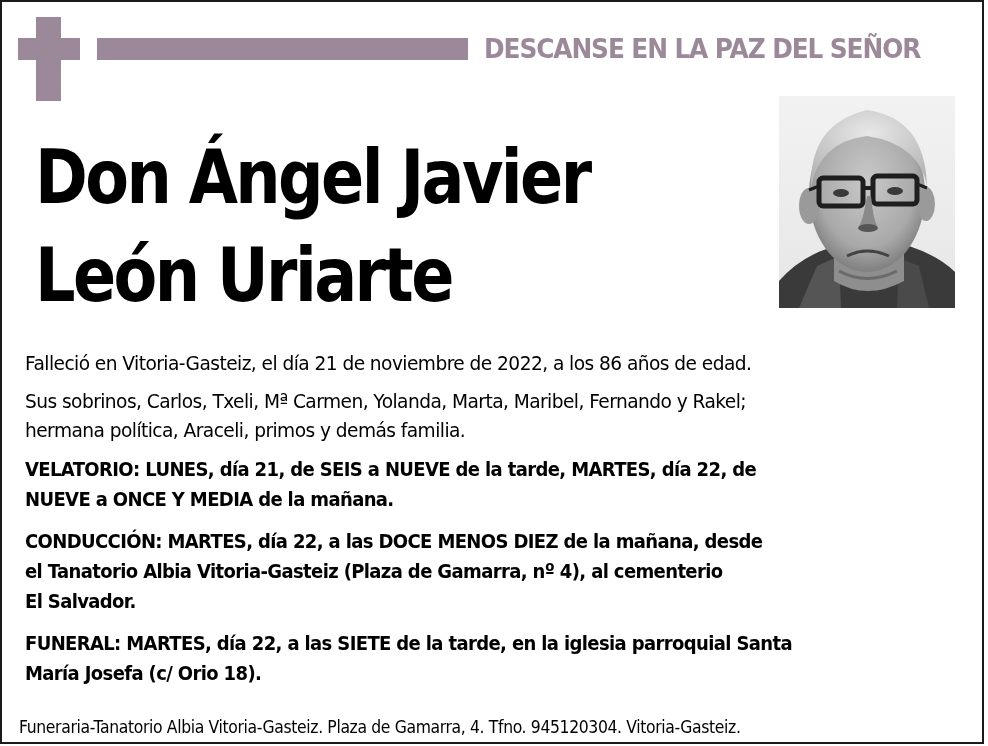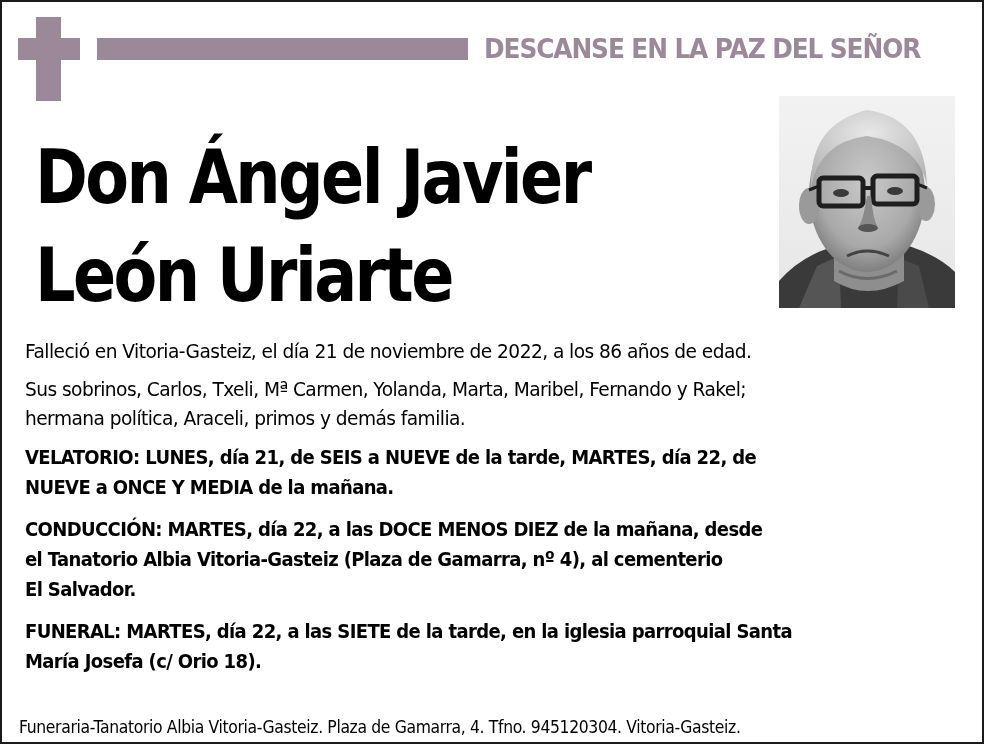--- a/index.html
+++ b/index.html
@@ -25,21 +25,21 @@
       letter-spacing: -3px; white-space: nowrap;
       transform: scaleX(0.86); transform-origin: left top;
     }
     .name-line { display: block; }
     .photo {
       position: absolute; left: 779px; top: 96px; width: 176px; height: 212px;
       background: #f4f4f4; overflow: hidden;
     }
     .photo svg { display: block; }
     .body-text {
-      position: absolute; left: 25px; top: 337px; width: 945px;
+      position: absolute; left: 25px; top: 349px; width: 945px;
       color: #000; font-family: "DejaVu Sans", sans-serif;
     }
     .para {
       font-size: 20px; line-height: 29px; margin: 0 0 9px 0;
       letter-spacing: -0.6px; white-space: nowrap;
       transform: scaleX(0.93); transform-origin: left top;
     }
     .para.bold { font-weight: bold; line-height: 30px; margin-bottom: 12px; letter-spacing: -0.7px; transform: scaleX(0.9); }
     .line { display: block; }
     .footer {

